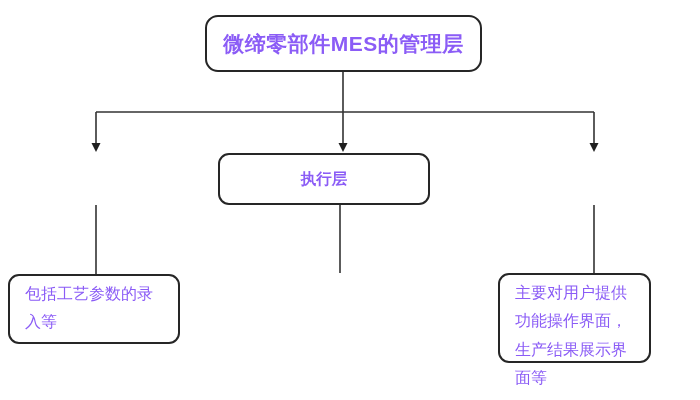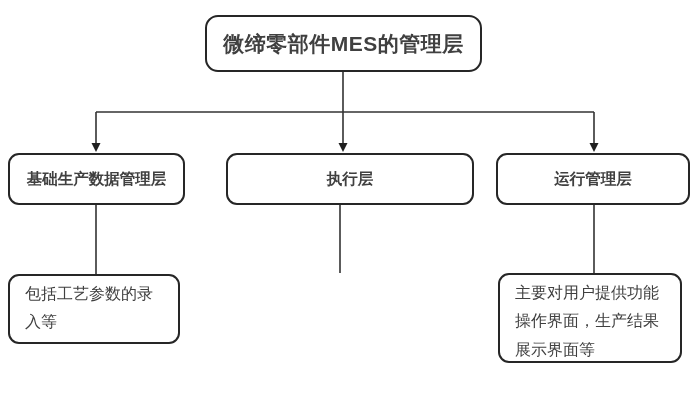--- a/index.html
+++ b/index.html
@@ -22,21 +22,21 @@
     width: 700px;
     height: 400px;
     pointer-events: none;
   }
   .node {
     position: absolute;
     box-sizing: border-box;
     background: #ffffff;
     border: 2px solid #262626;
     border-radius: 11px;
-    color: #404040;
+    color: #8b5cf6;
   }
   .node.center {
     display: flex;
     align-items: center;
     justify-content: center;
     text-align: center;
   }
   .root-node {
     left: 205px;
     top: 15px;
@@ -48,33 +48,33 @@
     font-weight: bold;
     letter-spacing: 0.5px;
   }
   .branch-node {
     top: 153px;
     height: 52px;
     font-size: 15.5px;
     font-weight: bold;
   }
   .branch-basic   { left: 8px;   width: 177px; }
-  .branch-exec    { left: 218px; width: 248px; margin-left: 8px; }
+  .branch-exec    { left: 218px; width: 212px; }
   .branch-oper    { left: 496px; width: 194px; }
   .desc-node {
     top: 273px;
     font-size: 16px;
     font-weight: normal;
     line-height: 1.78;
     padding: 4px 15px;
     text-align: left;
   }
   .desc-basic { left: 8px;   width: 172px; height: 70px;  top: 274px; }
   .desc-exec  { left: 218px; width: 242px; height: 119px; }
-  .desc-oper  { left: 498px; width: 184px; height: 90px;  }
+  .desc-oper  { left: 498px; width: 153px; height: 90px;  }
 </style>
 </head>
 <body>
 
 <div class="canvas">
 
   <svg class="connector-layer" width="700" height="400" viewBox="0 0 700 400">
 
     <line x1="343" y1="72" x2="343" y2="144" stroke="#333333" stroke-width="1.6"></line>
 
@@ -90,28 +90,22 @@
 
     <line x1="96" y1="205" x2="96" y2="274" stroke="#333333" stroke-width="1.6"></line>
     <line x1="340" y1="205" x2="340" y2="273" stroke="#333333" stroke-width="1.6"></line>
     <line x1="594" y1="205" x2="594" y2="273" stroke="#333333" stroke-width="1.6"></line>
   </svg>
 
   <div class="node center root-node">
     <span>微缔零部件MES的管理层</span>
   </div>
 
-  <div class="node center branch-node branch-basic">
-    <span>基础生产数据管理层</span>
-  </div>
   <div class="node center branch-node branch-exec">
     <span>执行层</span>
-  </div>
-  <div class="node center branch-node branch-oper">
-    <span>运行管理层</span>
   </div>
 
   <div class="node desc-node desc-basic">
     <span>包括工艺参数的录入等</span>
   </div>
   <div class="node desc-node desc-oper">
     <span>主要对用户提供功能操作界面，生产结果展示界面等</span>
   </div>
 
 </div>

